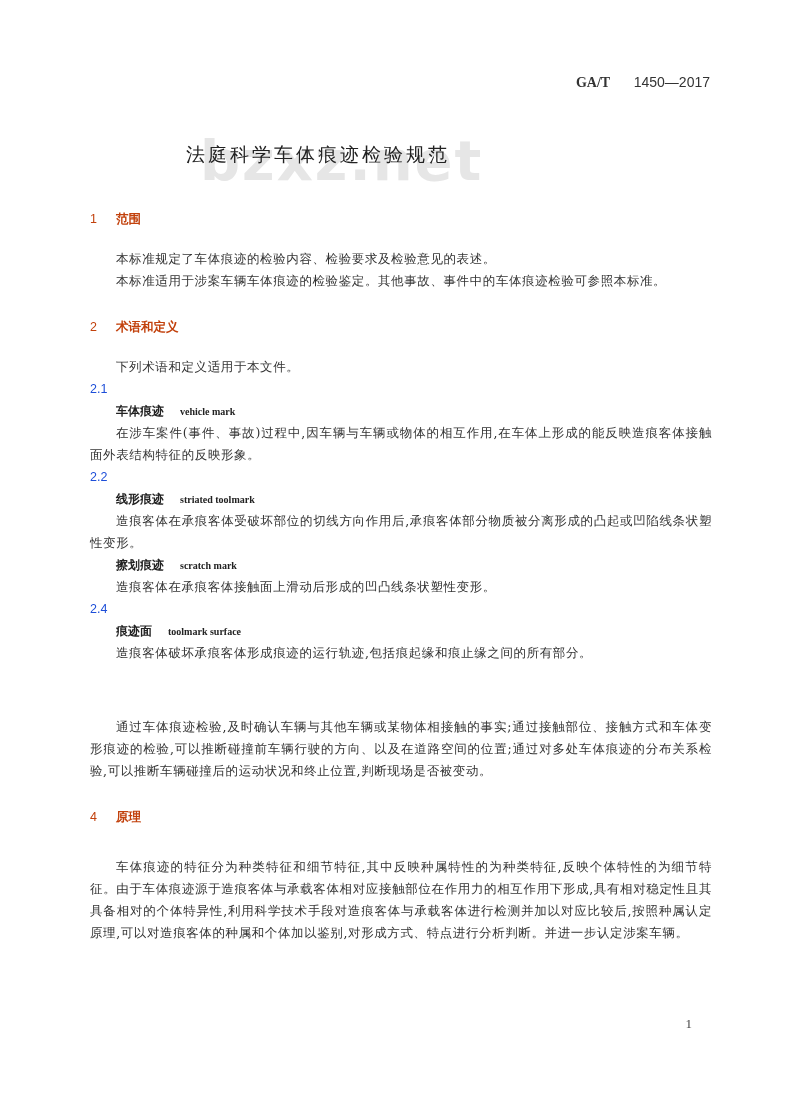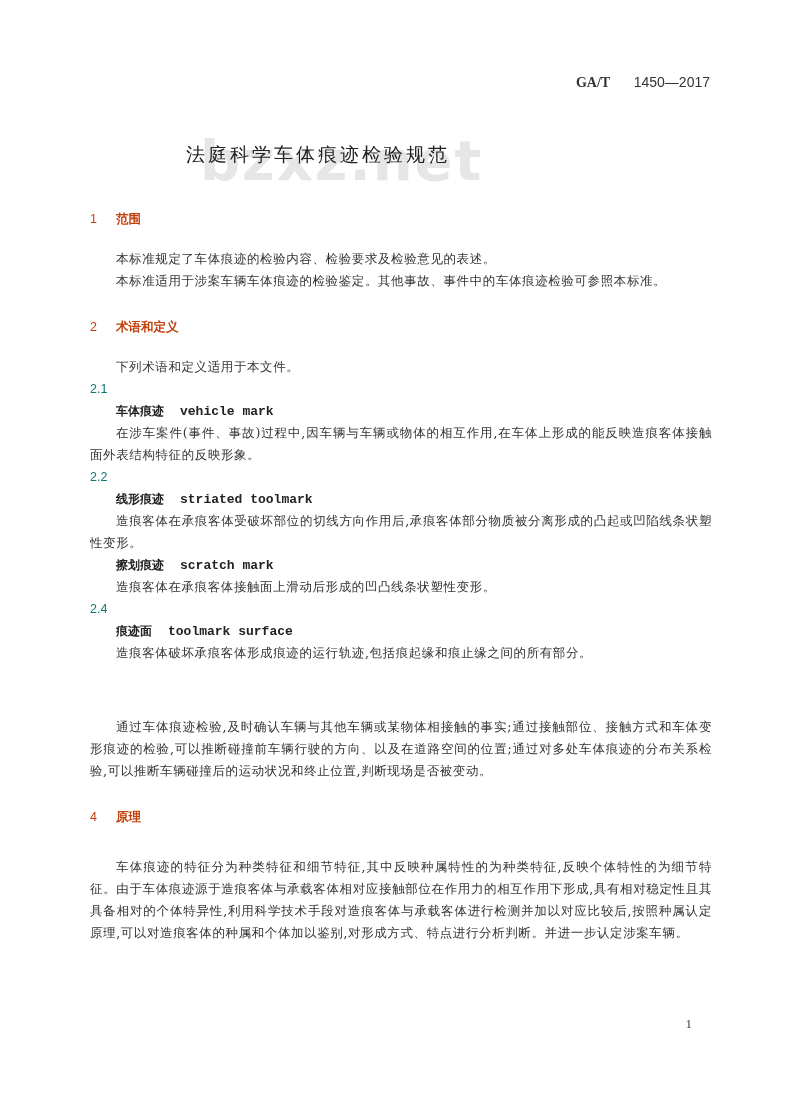--- a/index.html
+++ b/index.html
@@ -29,28 +29,28 @@
       font-family: Liberation Sans, sans-serif; font-size: 12.5px; font-weight: bold;
       color: #c2410c; height: 22px; line-height: 22px;
     }
     .sec-head .num { display: inline-block; width: 26px; font-weight: normal; }
     .para {
       text-indent: 26px; line-height: 22px; letter-spacing: 0.6px;
       text-align: justify; color: #333;
     }
     .term-num {
       font-family: "Liberation Sans", sans-serif; font-size: 12.5px;
-      line-height: 22px; height: 22px; color: #0f766e;
+      line-height: 22px; height: 22px; color: #1d4ed8;
     }
     .term-title {
       padding-left: 26px; line-height: 22px; height: 22px;
       font-family: "DejaVu Sans", sans-serif; font-weight: bold; font-size: 12px; color: #222;
     }
     .term-title .en {
-      font-family: Liberation Mono, monospace; font-weight: bold; font-size: 13px; margin-left: 16px;
+      font-family: Liberation Serif, serif; font-weight: bold; font-size: 10px; margin-left: 16px;
     }
     .page-number {
       position: absolute; right: 108px; top: 1016px;
       font-family: "Liberation Serif", serif; font-size: 13px; color: #444;
     }
   </style>
 </head>
 <body>
 
 <div class="std-code">

